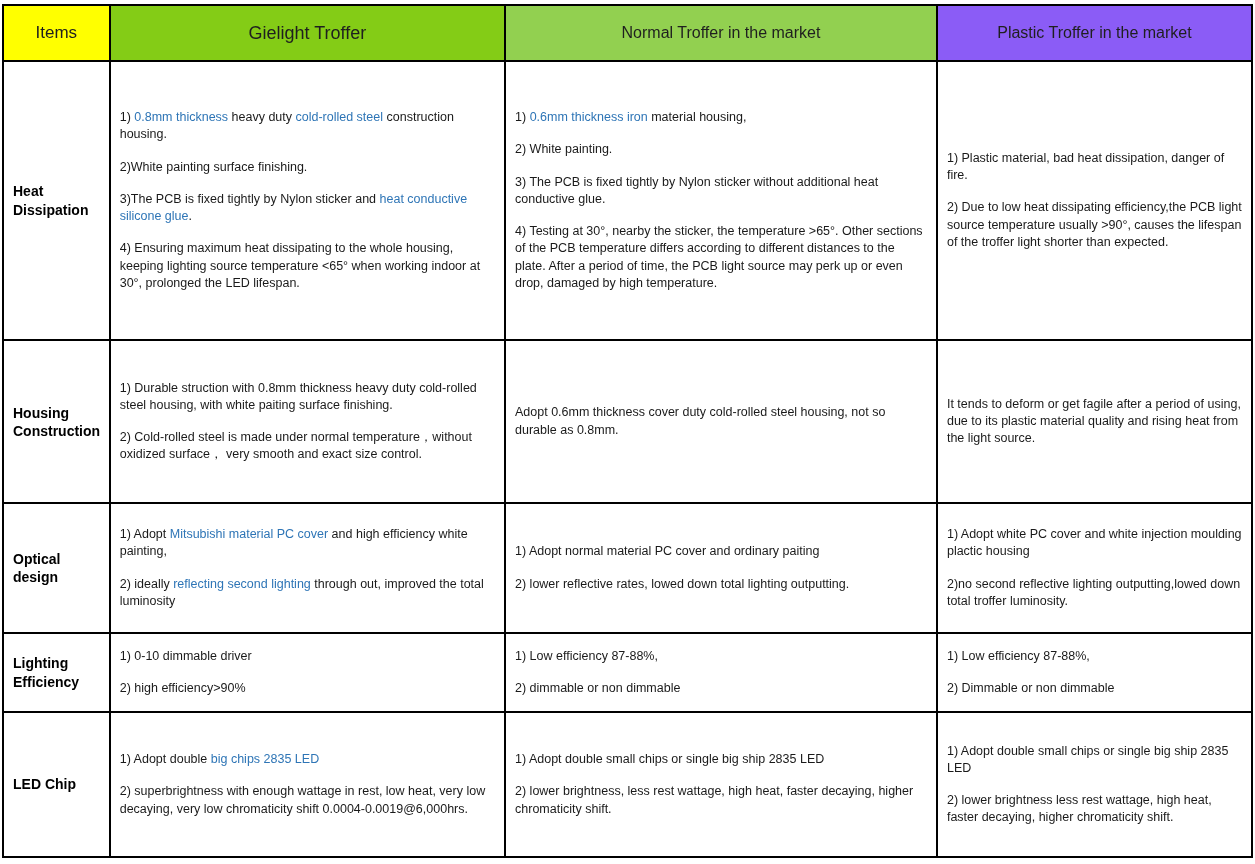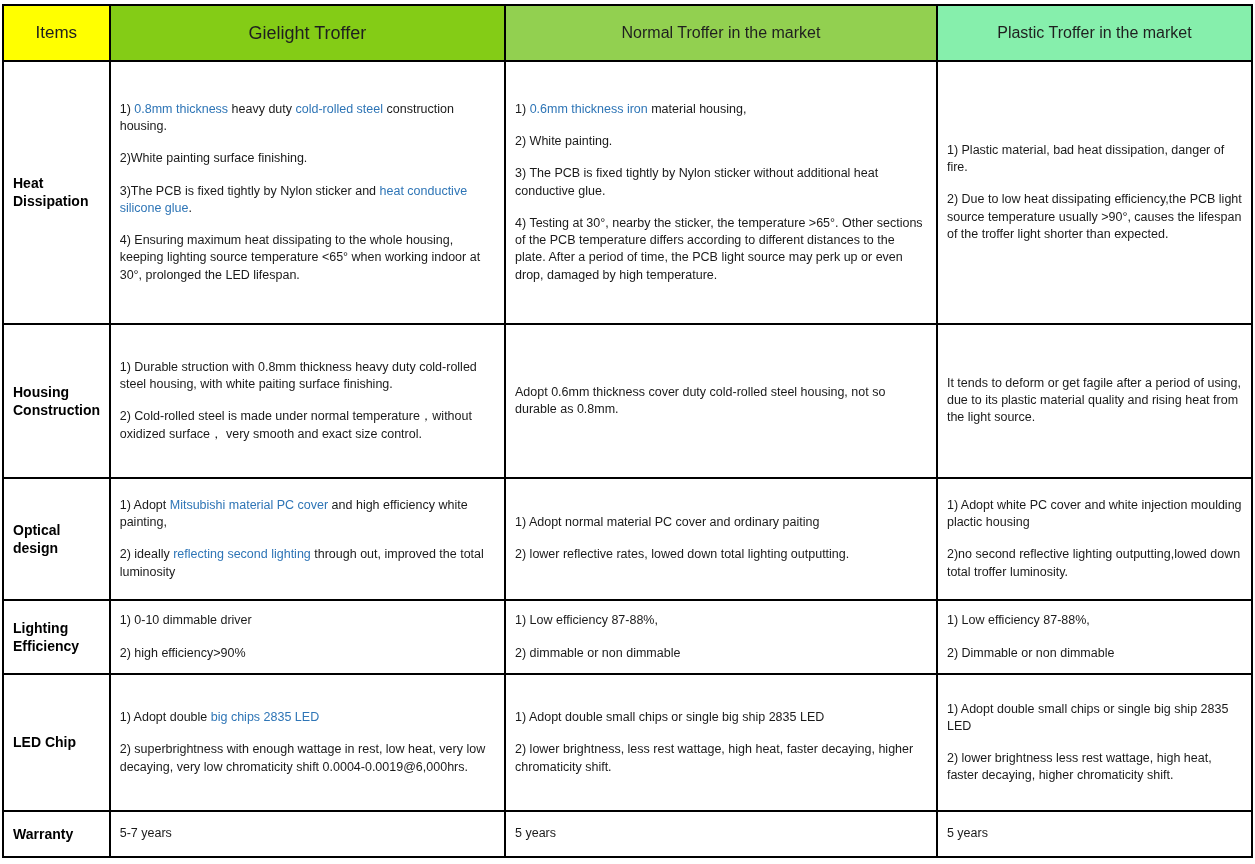--- a/index.html
+++ b/index.html
@@ -18,21 +18,21 @@
     padding: 4px 9px;
     vertical-align: middle;
     overflow: hidden;
   }
 
   
   thead th { text-align: center; font-weight: normal; color: #1f1f1f; }
   .th-items   { background: #FFFF00; font-size: 17px; width: 105px; }
   .th-giel    { background: #84cc16; font-size: 18px;   width: 389px; }
   .th-normal  { background: #92D050; font-size: 16px;   width: 425px; }
-  .th-plastic { background: #86efac; font-size: 16px;   width: 310px; }
+  .th-plastic { background: #8b5cf6; font-size: 16px;   width: 310px; }
   tr.hdr { height: 56px; }
 
   
   td.rowlabel {
     font-weight: bold;
     font-size: 14px;
     color: #000000;
     line-height: 1.3;
   }
 
@@ -134,27 +134,15 @@
           </td>
         <td class="content">
             <p>1) Adopt double small chips or single big ship 2835 LED</p>
             <p>2) lower brightness, less rest wattage, high heat, faster decaying, higher chromaticity shift.</p>
           </td>
         <td class="content">
             <p>1) Adopt double small chips or single big ship 2835 LED</p>
             <p>2) lower brightness  less rest wattage, high heat, faster decaying, higher chromaticity shift.</p>
           </td>
       </tr>
-      <tr class="r-warranty">
-        <td class="rowlabel">Warranty</td>
-        <td class="content">
-            <p>5-7 years</p>
-          </td>
-        <td class="content">
-            <p>5 years</p>
-          </td>
-        <td class="content">
-            <p>5 years</p>
-          </td>
-      </tr>
     </tbody>
   </table>
 </div>
 
 </body></html>

